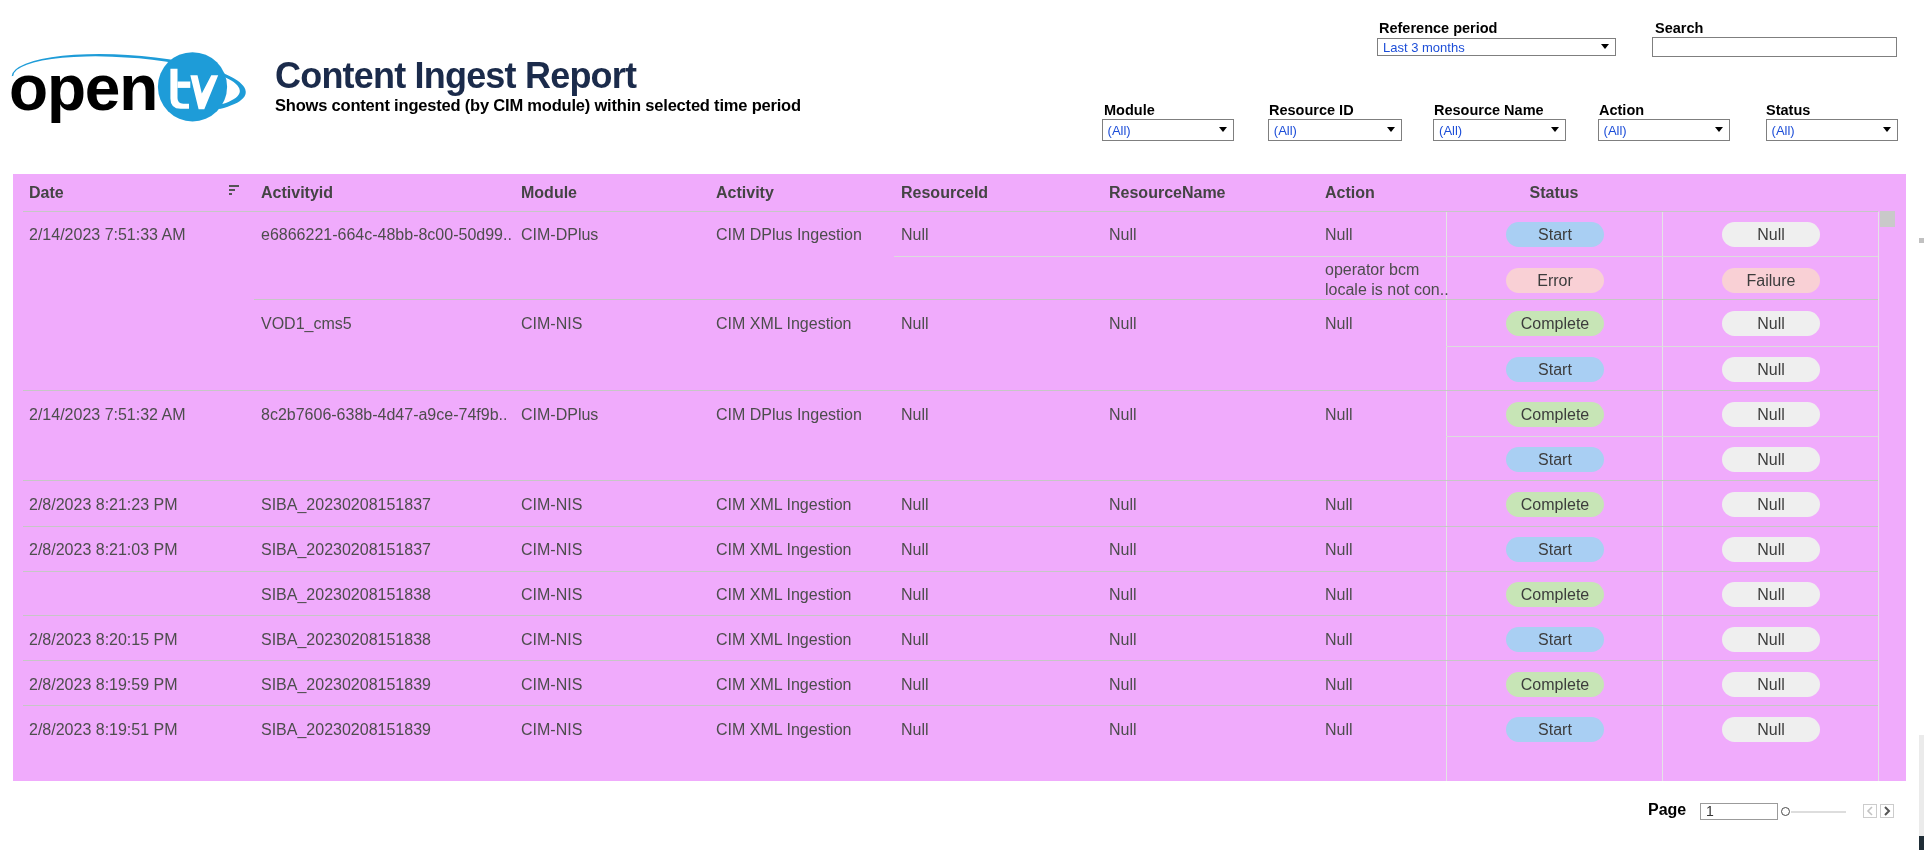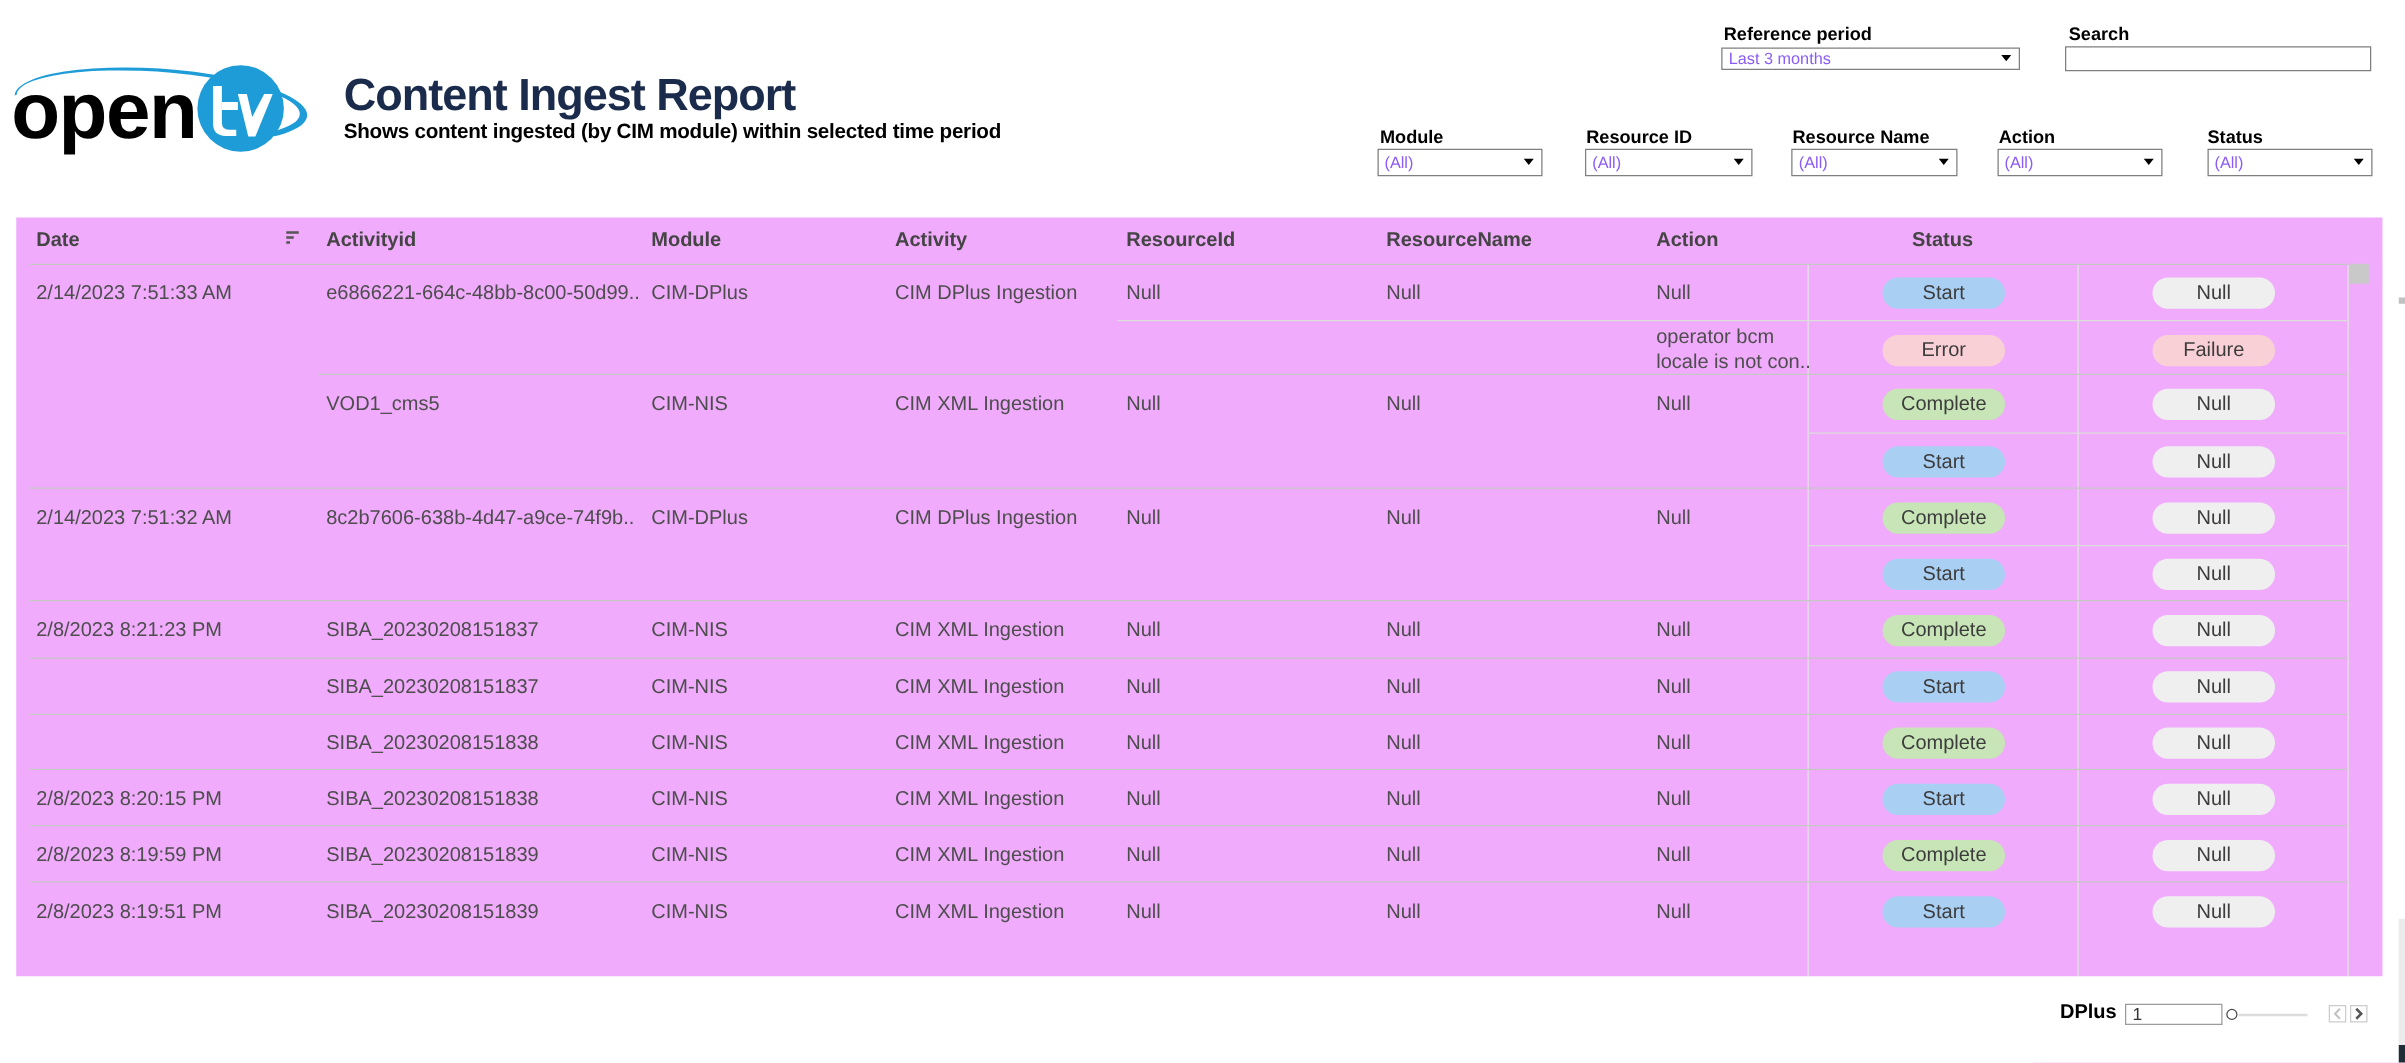--- a/index.html
+++ b/index.html
@@ -1,19 +1,19 @@
 <!DOCTYPE html>
 <html><head>
 <meta charset="utf-8">
 <style>
   * { margin:0; padding:0; box-sizing:border-box; }
   html,body { width:1924px; height:850px; background:#fff; font-family:"Liberation Sans", sans-serif; overflow:hidden; }
   .abs { position:absolute; }
   .lbl { position:absolute; font-weight:bold; color:#000; font-size:14.5px; }
-  .dd { position:absolute; background:#fff; border:1px solid #7F7F7F; font-size:13px; color:#8b5cf6; }
+  .dd { position:absolute; background:#fff; border:1px solid #7F7F7F; font-size:13px; color:#1d4ed8; }
   .dd .txt { position:absolute; left:5px; top:50%; transform:translateY(-50%); white-space:nowrap; }
   .dd .arr { position:absolute; right:6px; top:50%; margin-top:-2.7px; width:0; height:0; border-left:4px solid transparent; border-right:4px solid transparent; border-top:5.5px solid #000; }
   
   #tbl { position:absolute; left:13px; top:174px; width:1893px; height:607px; background:#f0abfc; }
   .hc { position:absolute; top:0; height:38px; line-height:38px; font-weight:bold; color:#444; font-size:16px; white-space:nowrap; }
   .c { position:absolute; height:45px; line-height:45px; color:#4D4D4D; font-size:16px; white-space:nowrap; }
   .hl { position:absolute; height:1px; background:#C6C6C6; }
   .ll { position:absolute; height:1px; background:#DCDCDC; }
   .vl { position:absolute; width:1px; top:38px; height:569px; background:#E4E4E4; }
   .pill { position:absolute; width:98px; height:25px; border-radius:12.5px; font-size:16px; line-height:25px; text-align:center; color:#3C3C3C; }
@@ -144,20 +144,21 @@
   <div class="c" style="left:248px; top:308px;">SIBA_20230208151837</div>
   <div class="c" style="left:508px; top:308px;">CIM-NIS</div>
   <div class="c" style="left:703px; top:308px;">CIM XML Ingestion</div>
   <div class="c" style="left:888px; top:308px;">Null</div>
   <div class="c" style="left:1096px; top:308px;">Null</div>
   <div class="c" style="left:1312px; top:308px;">Null</div>
   <div class="pill green" style="left:1493px; top:318px;">Complete</div>
   <div class="pill gray" style="left:1709px; top:318px;">Null</div>
   <div class="hl" style="left:10px; top:352px; width:1855px;"></div>
 
+  <div class="c" style="left:16px; top:353px;">2/8/2023 8:21:03 PM</div>
   <div class="c" style="left:248px; top:353px;">SIBA_20230208151837</div>
   <div class="c" style="left:508px; top:353px;">CIM-NIS</div>
   <div class="c" style="left:703px; top:353px;">CIM XML Ingestion</div>
   <div class="c" style="left:888px; top:353px;">Null</div>
   <div class="c" style="left:1096px; top:353px;">Null</div>
   <div class="c" style="left:1312px; top:353px;">Null</div>
   <div class="pill blue" style="left:1493px; top:363px;">Start</div>
   <div class="pill gray" style="left:1709px; top:363px;">Null</div>
   <div class="hl" style="left:10px; top:396.5px; width:1855px;"></div>
 
@@ -197,21 +198,21 @@
   <div class="c" style="left:248px; top:532.5px;">SIBA_20230208151839</div>
   <div class="c" style="left:508px; top:532.5px;">CIM-NIS</div>
   <div class="c" style="left:703px; top:532.5px;">CIM XML Ingestion</div>
   <div class="c" style="left:888px; top:532.5px;">Null</div>
   <div class="c" style="left:1096px; top:532.5px;">Null</div>
   <div class="c" style="left:1312px; top:532.5px;">Null</div>
   <div class="pill blue" style="left:1493px; top:542.5px;">Start</div>
   <div class="pill gray" style="left:1709px; top:542.5px;">Null</div>
 </div>
 
-<div class="abs" style="left:1648px; top:803px; font-size:16px; font-weight:bold; color:#000; line-height:14px;">DPlus</div>
+<div class="abs" style="left:1648px; top:803px; font-size:16px; font-weight:bold; color:#000; line-height:14px;">Page</div>
 <div class="abs" style="left:1700px; top:803px; width:78px; height:17px; background:#fff; border:1px solid #9B9B9B; font-size:14px; color:#333; line-height:15px; padding-left:5px;">1</div>
 <div class="abs" style="left:1781px; top:806.8px; width:9.4px; height:9.4px; border:1.6px solid #4A4A4A; border-radius:50%; background:#fff;"></div>
 <div class="abs" style="left:1791px; top:810.5px; width:55px; height:2.5px; background:#DDDDDD;"></div>
 <div class="abs" style="left:1863px; top:803.5px; width:13.5px; height:14px; border:1px solid #CCCCCC; background:#fff;"></div>
 <div class="abs" style="left:1880px; top:803.5px; width:13.5px; height:14px; border:1px solid #CCCCCC; background:#fff;"></div>
 <svg class="abs" style="left:1865px; top:805.5px;" width="10" height="10" viewBox="0 0 10 10">
     <path d="M7 1 L3 5 L7 9" stroke="#C2C2C2" stroke-width="1.6" fill="none"></path>
   </svg>
 <svg class="abs" style="left:1882px; top:805.5px;" width="10" height="10" viewBox="0 0 10 10">
     <path d="M3 1 L7 5 L3 9" stroke="#555" stroke-width="2" fill="none"></path>

